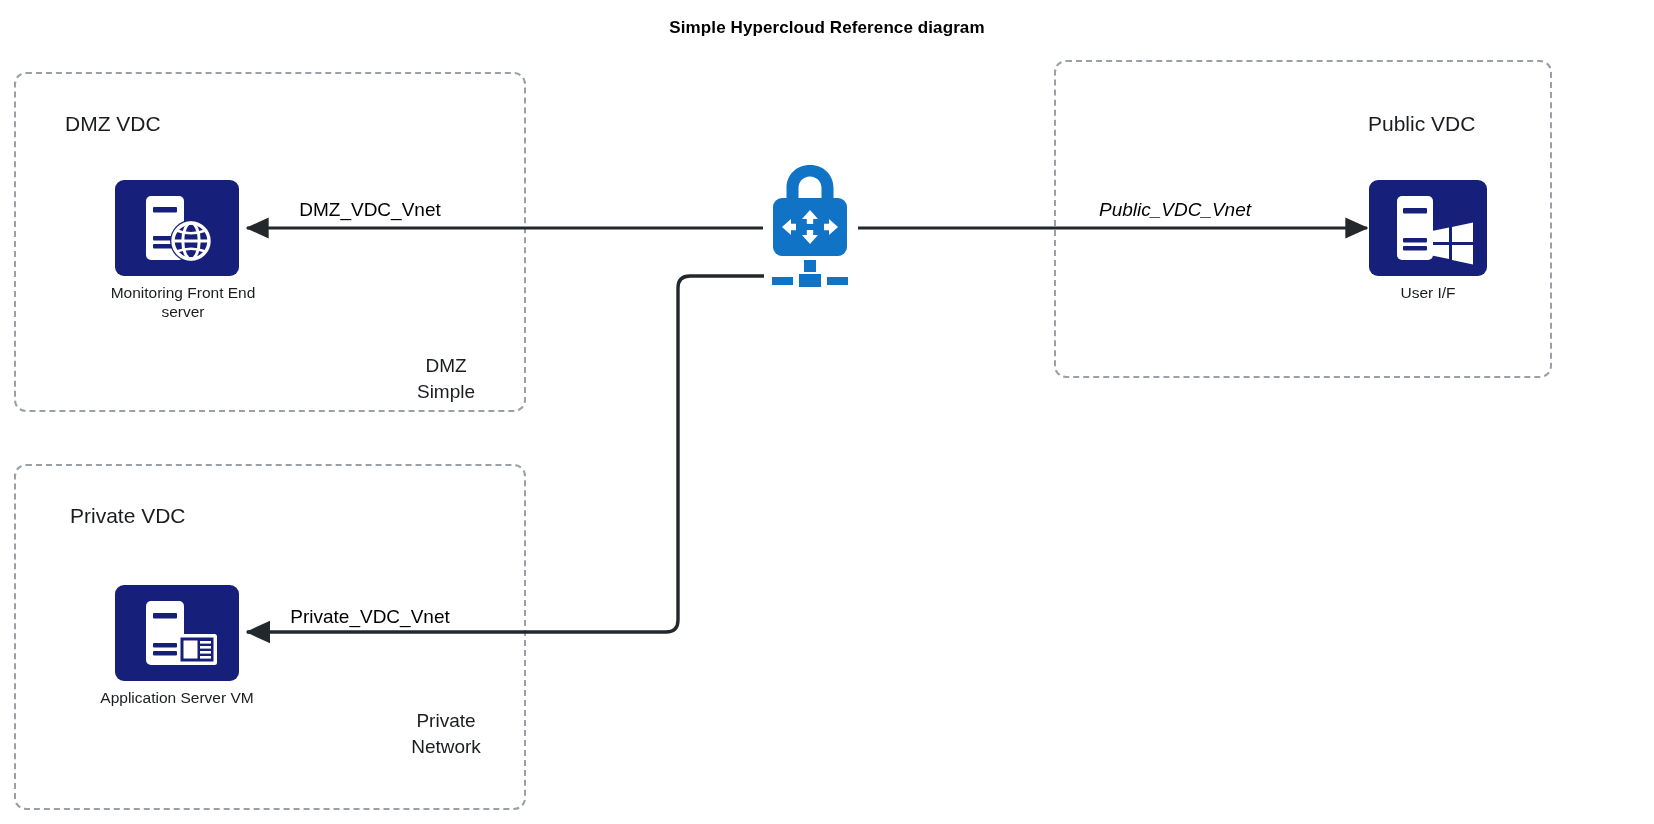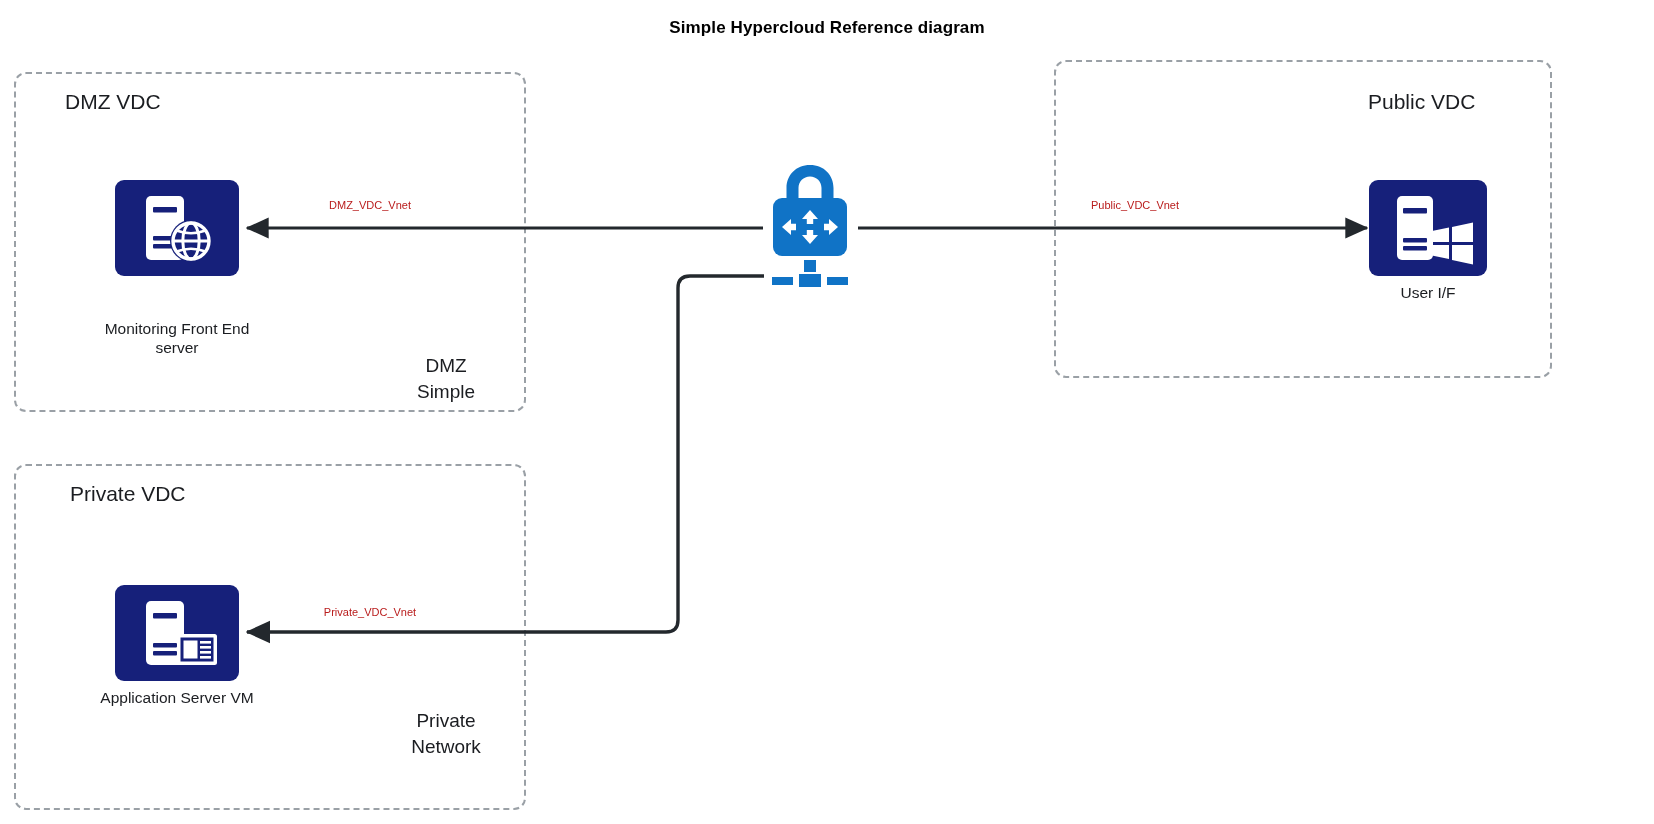--- a/index.html
+++ b/index.html
@@ -44,33 +44,34 @@
     border: 2px dashed #9aa0a6;
     border-radius: 12px;
     box-sizing: border-box;
     background: transparent;
   }
   .vdc-title {
     position: absolute;
     font-size: 21px;
     color: #1b1d21;
     white-space: nowrap;
+    margin-top: 22px;
   }
   .net-label {
     position: absolute;
     font-size: 19px;
     color: #1b1d21;
     text-align: center;
     line-height: 1.35;
     white-space: pre-line;
   }
   .edge-label {
     position: absolute;
-    font-size: 11px;
-    color: #b91c1c;
+    font-size: 19px;
+    color: #000000;
     text-align: center;
     white-space: nowrap;
   }
   .node {
     position: absolute;
   }
   .node-icon {
     position: absolute;
     left: 0;
     top: 0;
@@ -118,41 +119,41 @@
     <g>
       <line x1="858" y1="228" x2="1367" y2="228" stroke="#23282d" stroke-width="3.2" marker-end="url(#arrowHead)"></line>
     </g>
 
     <g>
       <path d="M 764 276 L 690 276 Q 678 276 678 288 L 678 620 Q 678 632 666 632 L 247 632" fill="none" stroke="#23282d" stroke-width="3.4" stroke-linecap="butt" stroke-linejoin="round" marker-end="url(#arrowHead)"></path>
     </g>
   </svg>
 
   <div class="edge-label" style="left:290px; top:199px; width:160px;">DMZ_VDC_Vnet</div>
-  <div class="edge-label" style="left:1054px; top:199px; width:162px;">Public_VDC_Vnet</div>
+  <div class="edge-label" style="left:1094px; top:199px; width:162px;font-style:italic;">Public_VDC_Vnet</div>
   <div class="edge-label" style="left:286px; top:606px; width:168px;">Private_VDC_Vnet</div>
 
   <div class="node" style="left:115px; top:180px; width:124px; height:96px;">
     <svg class="node-icon" width="124" height="96" viewBox="0 0 124 96">
       <rect x="0" y="0" width="124" height="96" rx="9" fill="#16207a"></rect>
 
       <rect x="31" y="16" width="38" height="64" rx="5" fill="#ffffff"></rect>
       <rect x="38" y="27" width="24" height="5.5" rx="1" fill="#16207a"></rect>
       <rect x="38" y="56" width="24" height="4.5" rx="1" fill="#16207a"></rect>
       <rect x="38" y="64" width="24" height="4.5" rx="1" fill="#16207a"></rect>
 
       <circle cx="76" cy="61" r="21" fill="#16207a"></circle>
       <circle cx="76" cy="61" r="18" fill="none" stroke="#ffffff" stroke-width="3.4"></circle>
       <ellipse cx="76" cy="61" rx="8.2" ry="18" fill="none" stroke="#ffffff" stroke-width="3"></ellipse>
       <line x1="58" y1="61" x2="94" y2="61" stroke="#ffffff" stroke-width="3"></line>
       <path d="M 61.5 50.5 Q 76 56 90.5 50.5" fill="none" stroke="#ffffff" stroke-width="2.6"></path>
       <path d="M 61.5 71.5 Q 76 66 90.5 71.5" fill="none" stroke="#ffffff" stroke-width="2.6"></path>
     </svg>
   </div>
-  <div class="node-label" style="left:57px; top:283px; width:240px;margin-top:36px;">Monitoring Front End
+  <div class="node-label" style="left:63px; top:283px; width:240px;">Monitoring Front End
 server</div>
 
   <div class="node" style="left:115px; top:585px; width:124px; height:96px;">
     <svg class="node-icon" width="124" height="96" viewBox="0 0 124 96">
       <rect x="0" y="0" width="124" height="96" rx="9" fill="#16207a"></rect>
 
       <rect x="31" y="16" width="38" height="64" rx="5" fill="#ffffff"></rect>
       <rect x="38" y="28" width="24" height="5.5" rx="1" fill="#16207a"></rect>
       <rect x="38" y="58" width="24" height="4.5" rx="1" fill="#16207a"></rect>
       <rect x="38" y="66" width="24" height="4.5" rx="1" fill="#16207a"></rect>

